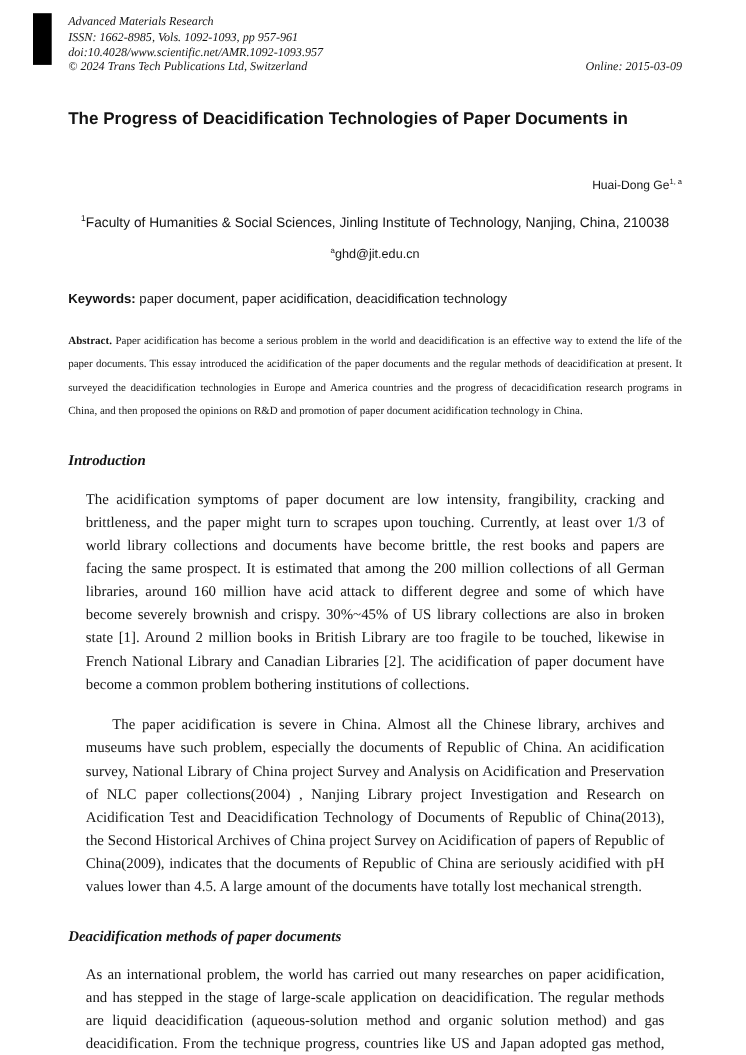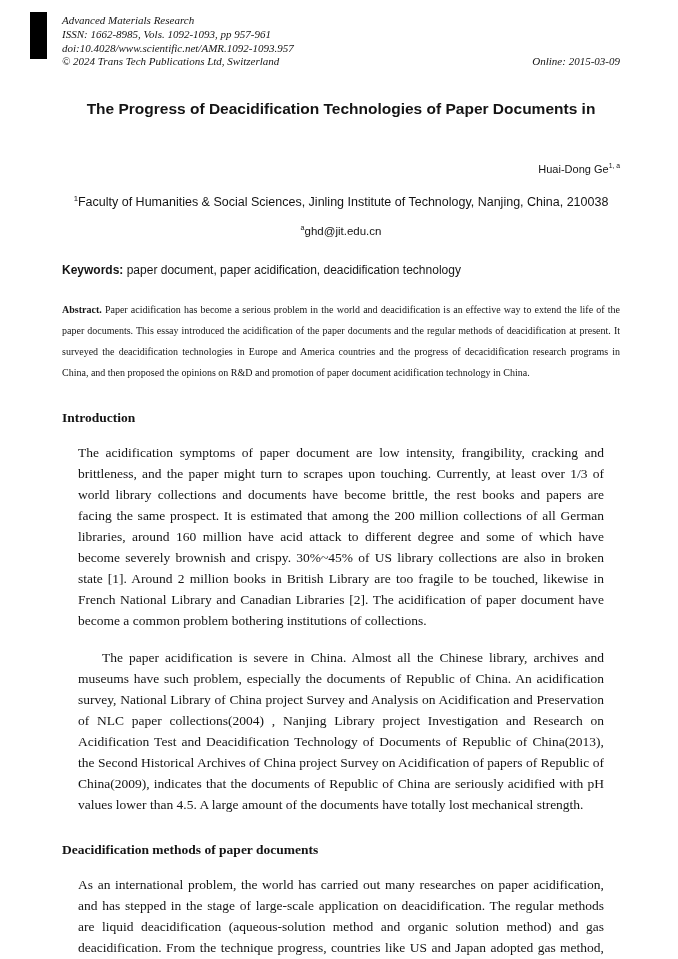--- a/index.html
+++ b/index.html
@@ -29,21 +29,21 @@
     align-items: flex-end;
     font-style: italic;
     font-size: 11px;
     line-height: 1.25;
     margin-bottom: 26px;
   }
   .paper-header .pub-lines div { white-space: nowrap; }
   .online-date { white-space: nowrap; }
   
   .title-block {
-    text-align: center;
+    text-align: left;
     font-family: "Liberation Sans", sans-serif;
     font-weight: bold;
     font-size: 15.5px;
     line-height: 1.25;
     margin-top: 30px;
   }
   .title-line2 { margin-top: 21px; }
   
   .author-line {
     text-align: right;
@@ -77,20 +77,21 @@
     line-height: 21px;
     text-align: justify;
     margin-top: 22px;
   }
   .abstract-block .abs-label { font-weight: bold; }
   .section-heading {
     font-size: 13.5px;
     font-weight: bold;
     margin-top: 27px;
     margin-bottom: 9px;
+    font-style: italic;
   }
   .body-para {
     font-size: 13.5px;
     line-height: 21px;
     text-align: justify;
     margin: 16px;
   }
   .body-para.indent { text-indent: 24px; }
 </style>
 </head>

